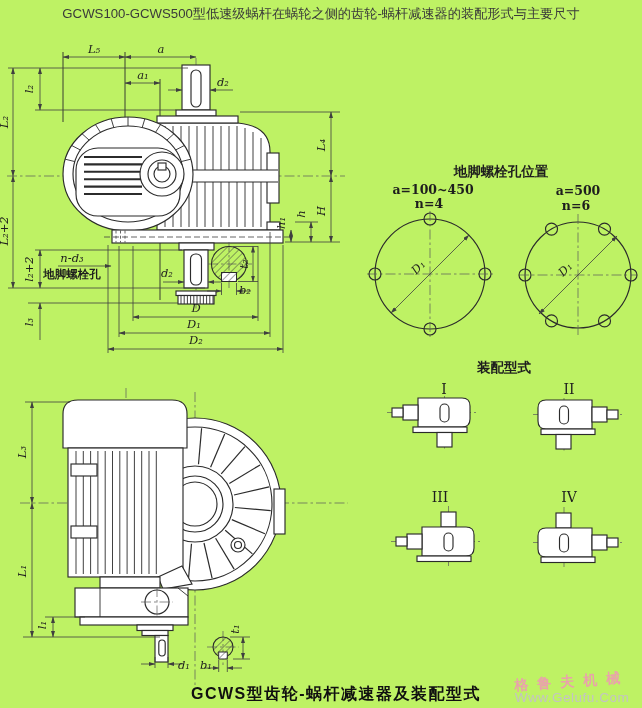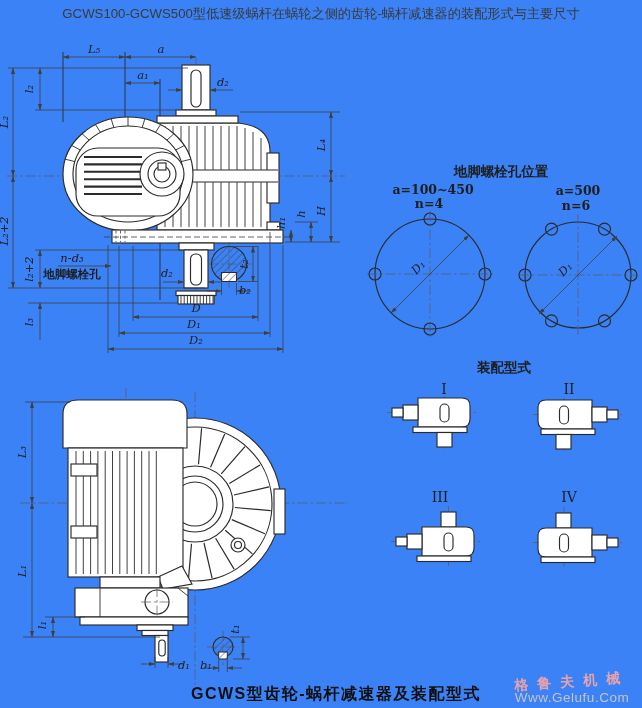--- a/index.html
+++ b/index.html
@@ -1,16 +1,16 @@
 <!DOCTYPE html>
 <html><head>
 <meta charset="utf-8">
 <style>
   html,body{margin:0;padding:0;background:#fff;}
-  .stage{position:relative;width:642px;height:708px;background:#3b82f6;overflow:hidden;
+  .stage{position:relative;width:642px;height:708px;background:#bef264;overflow:hidden;
          font-family:"Liberation Sans",sans-serif;}
   svg{display:block}
   
   .ol{fill:#fff;stroke:#2b2b2b;stroke-width:1.15;}
   .ol2{fill:none;stroke:#2b2b2b;stroke-width:1.15;}
   .tl{fill:none;stroke:#2b2b2b;stroke-width:0.9;}
   .fin{stroke:#2b2b2b;stroke-width:2.1;}
   .dim{fill:none;stroke:#3f3f3f;stroke-width:0.8;}
   .cl{fill:none;stroke:#5a5a5a;stroke-width:0.7;stroke-dasharray:10 3 2.5 3;}
   .dash{fill:none;stroke:#3f3f3f;stroke-width:0.8;stroke-dasharray:6 3;}

